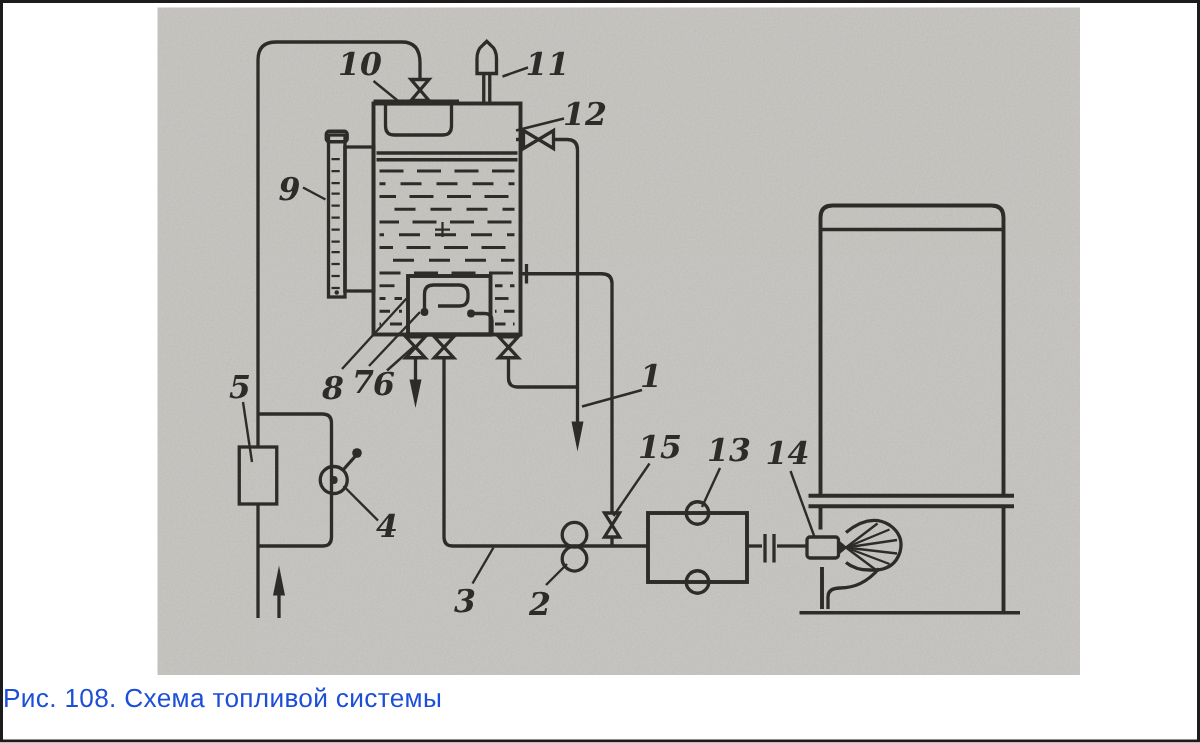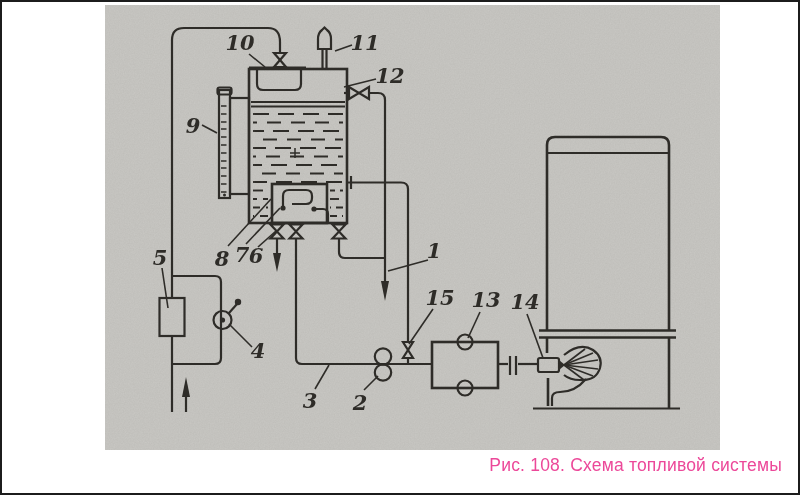--- a/index.html
+++ b/index.html
@@ -9,22 +9,22 @@
     border:2px solid var(--page-border,#1c1c1c);
     overflow:hidden;
     font-family:"Liberation Sans",sans-serif;
   }
   .scan{
     position:absolute;left:103px;top:3px;width:615px;height:445px;
     background:var(--paper,#c9c8c4);
   }
   .scan svg{display:block;width:615px;height:445px;color:var(--ink,#2e2c28);}
   .caption{
-    position:absolute;left:0;right:16px;top:453px;text-align:right;
-    font:17.5px/1.2 "Liberation Sans",sans-serif;color:#ec4899;letter-spacing:.2px;
+    position:absolute;left:0;right:16px;top:453px;text-align:left;
+    font:17.5px/1.2 "Liberation Sans",sans-serif;color:#1d4ed8;letter-spacing:.2px;
   }
   .lbl{
     font-family:"DejaVu Serif",serif;font-style:italic;font-weight:bold;
     font-size:21px;fill:currentColor;
   }
   .ink{stroke:currentColor;fill:none;stroke-width:2.2;}
   .thick{stroke-width:2.6;}
   .leader{stroke:currentColor;stroke-width:1.6;fill:none;}
   .dash{stroke:currentColor;stroke-width:1.9;fill:none;}
   .tick{stroke:currentColor;stroke-width:1.5;fill:none;}

